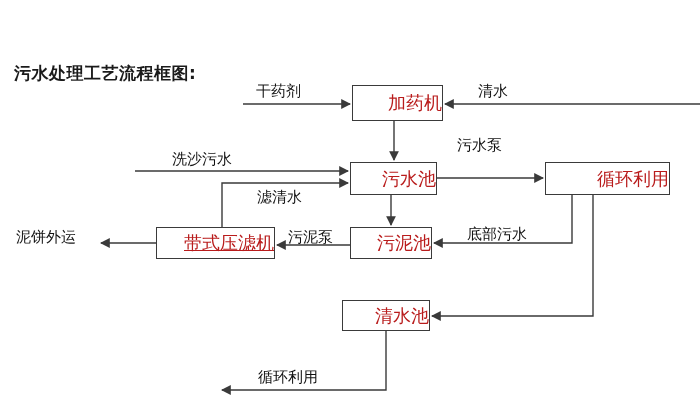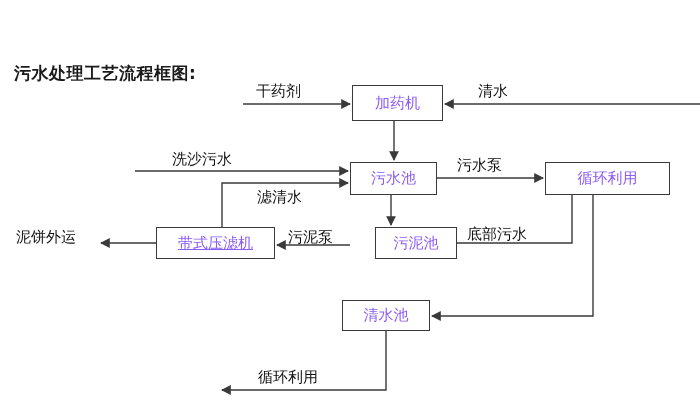--- a/index.html
+++ b/index.html
@@ -35,23 +35,23 @@
     width: 700px;
     height: 420px;
   }
   .node-box {
     position: absolute;
     border: 1px solid #3a3a3a;
     background: #ffffff;
     box-sizing: border-box;
     display: flex;
     align-items: center;
-    justify-content: center;
-    font-size: 15px;
-    color: #8b5cf6;
+    justify-content: flex-end;
+    font-size: 18px;
+    color: #b91c1c;
     white-space: nowrap;
   }
   .edge-label {
     position: absolute;
     font-size: 15px;
     color: #111111;
     white-space: nowrap;
     background: transparent;
   }
   .free-label {
@@ -112,32 +112,32 @@
   </div>
 
   <div class="node-box" style="left:545px; top:162px; width:125px; height:33px;">
     <span>循环利用</span>
   </div>
 
   <div class="node-box" style="left:156px; top:227px; width:119px; height:32px;text-decoration:underline;">
     <span>带式压滤机</span>
   </div>
 
-  <div class="node-box" style="left:350px; top:227px; width:82px; height:32px;margin-left:25px;">
+  <div class="node-box" style="left:350px; top:227px; width:82px; height:32px;">
     <span>污泥池</span>
   </div>
 
   <div class="node-box" style="left:342px; top:300px; width:88px; height:31px;">
     <span>清水池</span>
   </div>
 
   <div class="free-label" style="left:256px; top:82px;">干药剂</div>
   <div class="free-label" style="left:478px; top:82px;">清水</div>
   <div class="free-label" style="left:172px; top:150px;">洗沙污水</div>
   <div class="free-label" style="left:16px; top:228px;">泥饼外运</div>
 
   <div class="edge-label" style="left:257px; top:188px;">滤清水</div>
-  <div class="edge-label" style="left:457px; top:156px;text-align:right;">污水泵</div>
+  <div class="edge-label" style="left:457px; top:136px;text-align:right;">污水泵</div>
   <div class="edge-label" style="left:288px; top:228px;text-align:right;">污泥泵</div>
   <div class="edge-label" style="left:467px; top:225px;">底部污水</div>
   <div class="edge-label" style="left:258px; top:368px;">循环利用</div>
 
 </div>
 
 </body></html>

